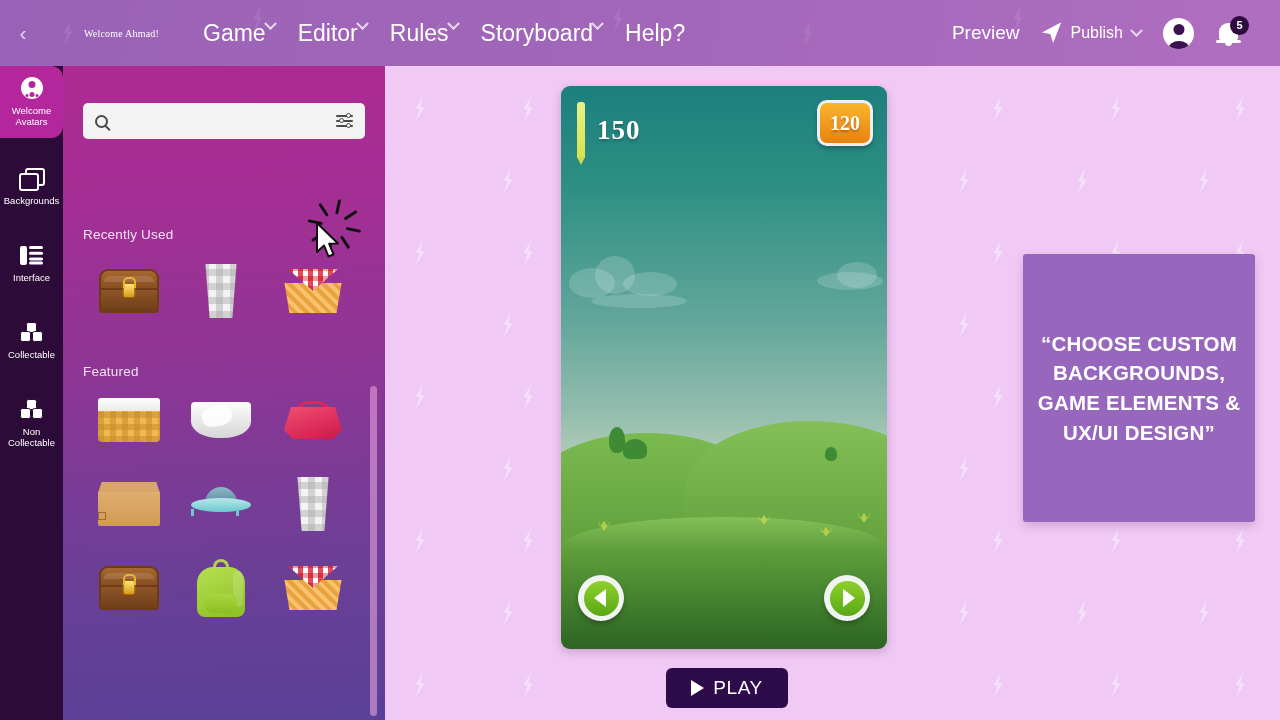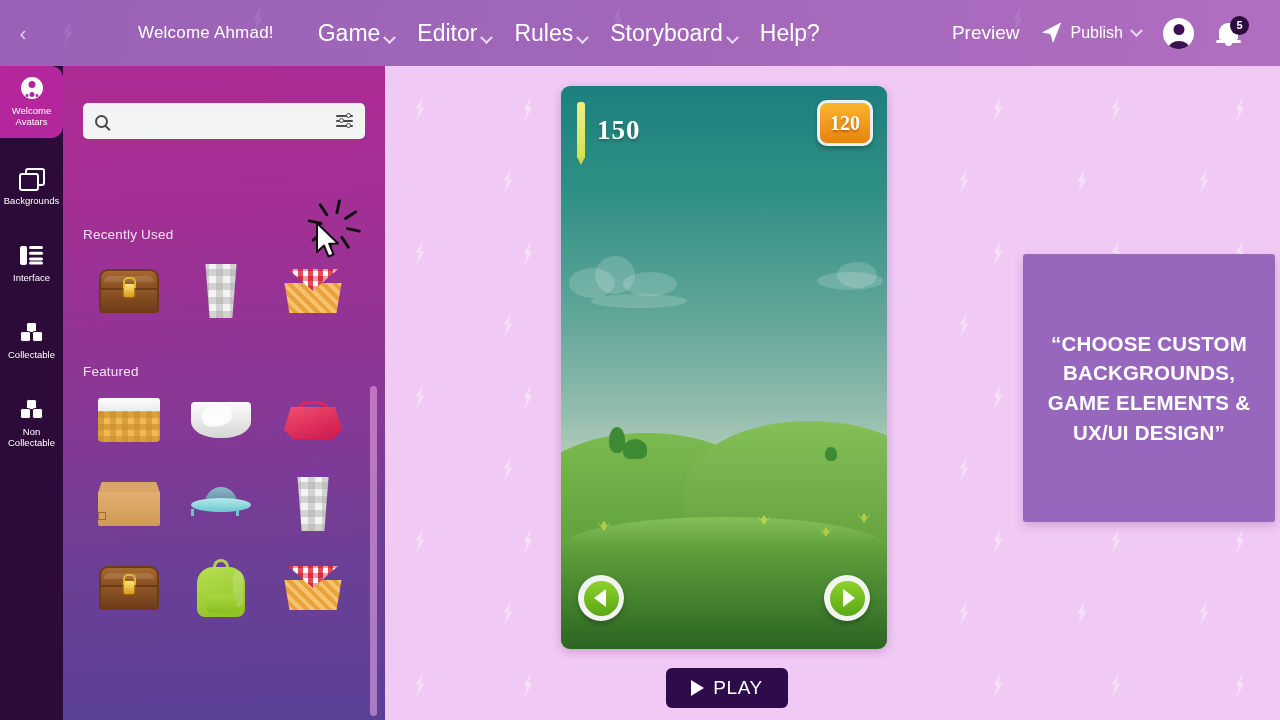--- a/index.html
+++ b/index.html
@@ -37,31 +37,32 @@
   }
   #header .hdr-bolts { position: absolute; inset: 0; pointer-events: none; }
   #header .hdr-bolts .bolt { background: rgba(255,255,255,0.09); }
   .back-btn {
     width: 46px; height: 66px;
     display: flex; align-items: center; justify-content: center;
     color: #e7d4ee; font-size: 21px;
     position: relative; z-index: 2;
   }
   .welcome {
-    color: #fff; font-size: 17px; letter-spacing: .2px;
-    margin-left: 92px; position: relative; z-index: 2;
+    color: #fff; font-size: 10px; letter-spacing: .2px;
+    margin-left: 38px; position: relative; z-index: 2;
     white-space: nowrap;
+    font-family: Liberation Serif, serif;
   }
   .nav {
     display: flex; align-items: center; gap: 23px;
     margin-left: 44px; position: relative; z-index: 2;
   }
   .nav-item {
     color: #ffffff; font-size: 23px; font-weight: 400;
-    display: flex; align-items: flex-end; gap: 5px;
+    display: flex; align-items: flex-start; 
     white-space: nowrap; line-height: 1;
   }
   .caret {
     display: inline-block; width: 9px; height: 9px;
     border-right: 2px solid #e8d8ef; border-bottom: 2px solid #e8d8ef;
     transform: rotate(45deg) translate(-2px,-2px);
   }
   .hdr-right {
     margin-left: auto; display: flex; align-items: center;
     gap: 22px; padding-right: 34px; position: relative; z-index: 2;
@@ -506,21 +507,21 @@
     border-bottom:8px solid transparent; border-left:13px solid #fff;
   }
   #play-btn .plabel {
     color:#fff; font-size: 19px; letter-spacing: .6px;
     font-family: "Liberation Sans", sans-serif;
   }
 
   
   #quote {
     position: absolute; left: 1023px; top: 254px;
-    width: 252px; height: 268px;
+    width: 232px; height: 268px;
     background: #9767bd; border-radius: 3px;
     box-shadow: 0 4px 10px rgba(90,40,110,.22);
     display: flex; align-items: center; justify-content: center;
     padding: 10px 12px; z-index: 6;
   }
   #quote p {
     color: #fff; text-align: center;
     font-size: 20.5px; font-weight: 700; line-height: 1.45;
     letter-spacing: .2px;
     font-family: "Liberation Sans", sans-serif;

